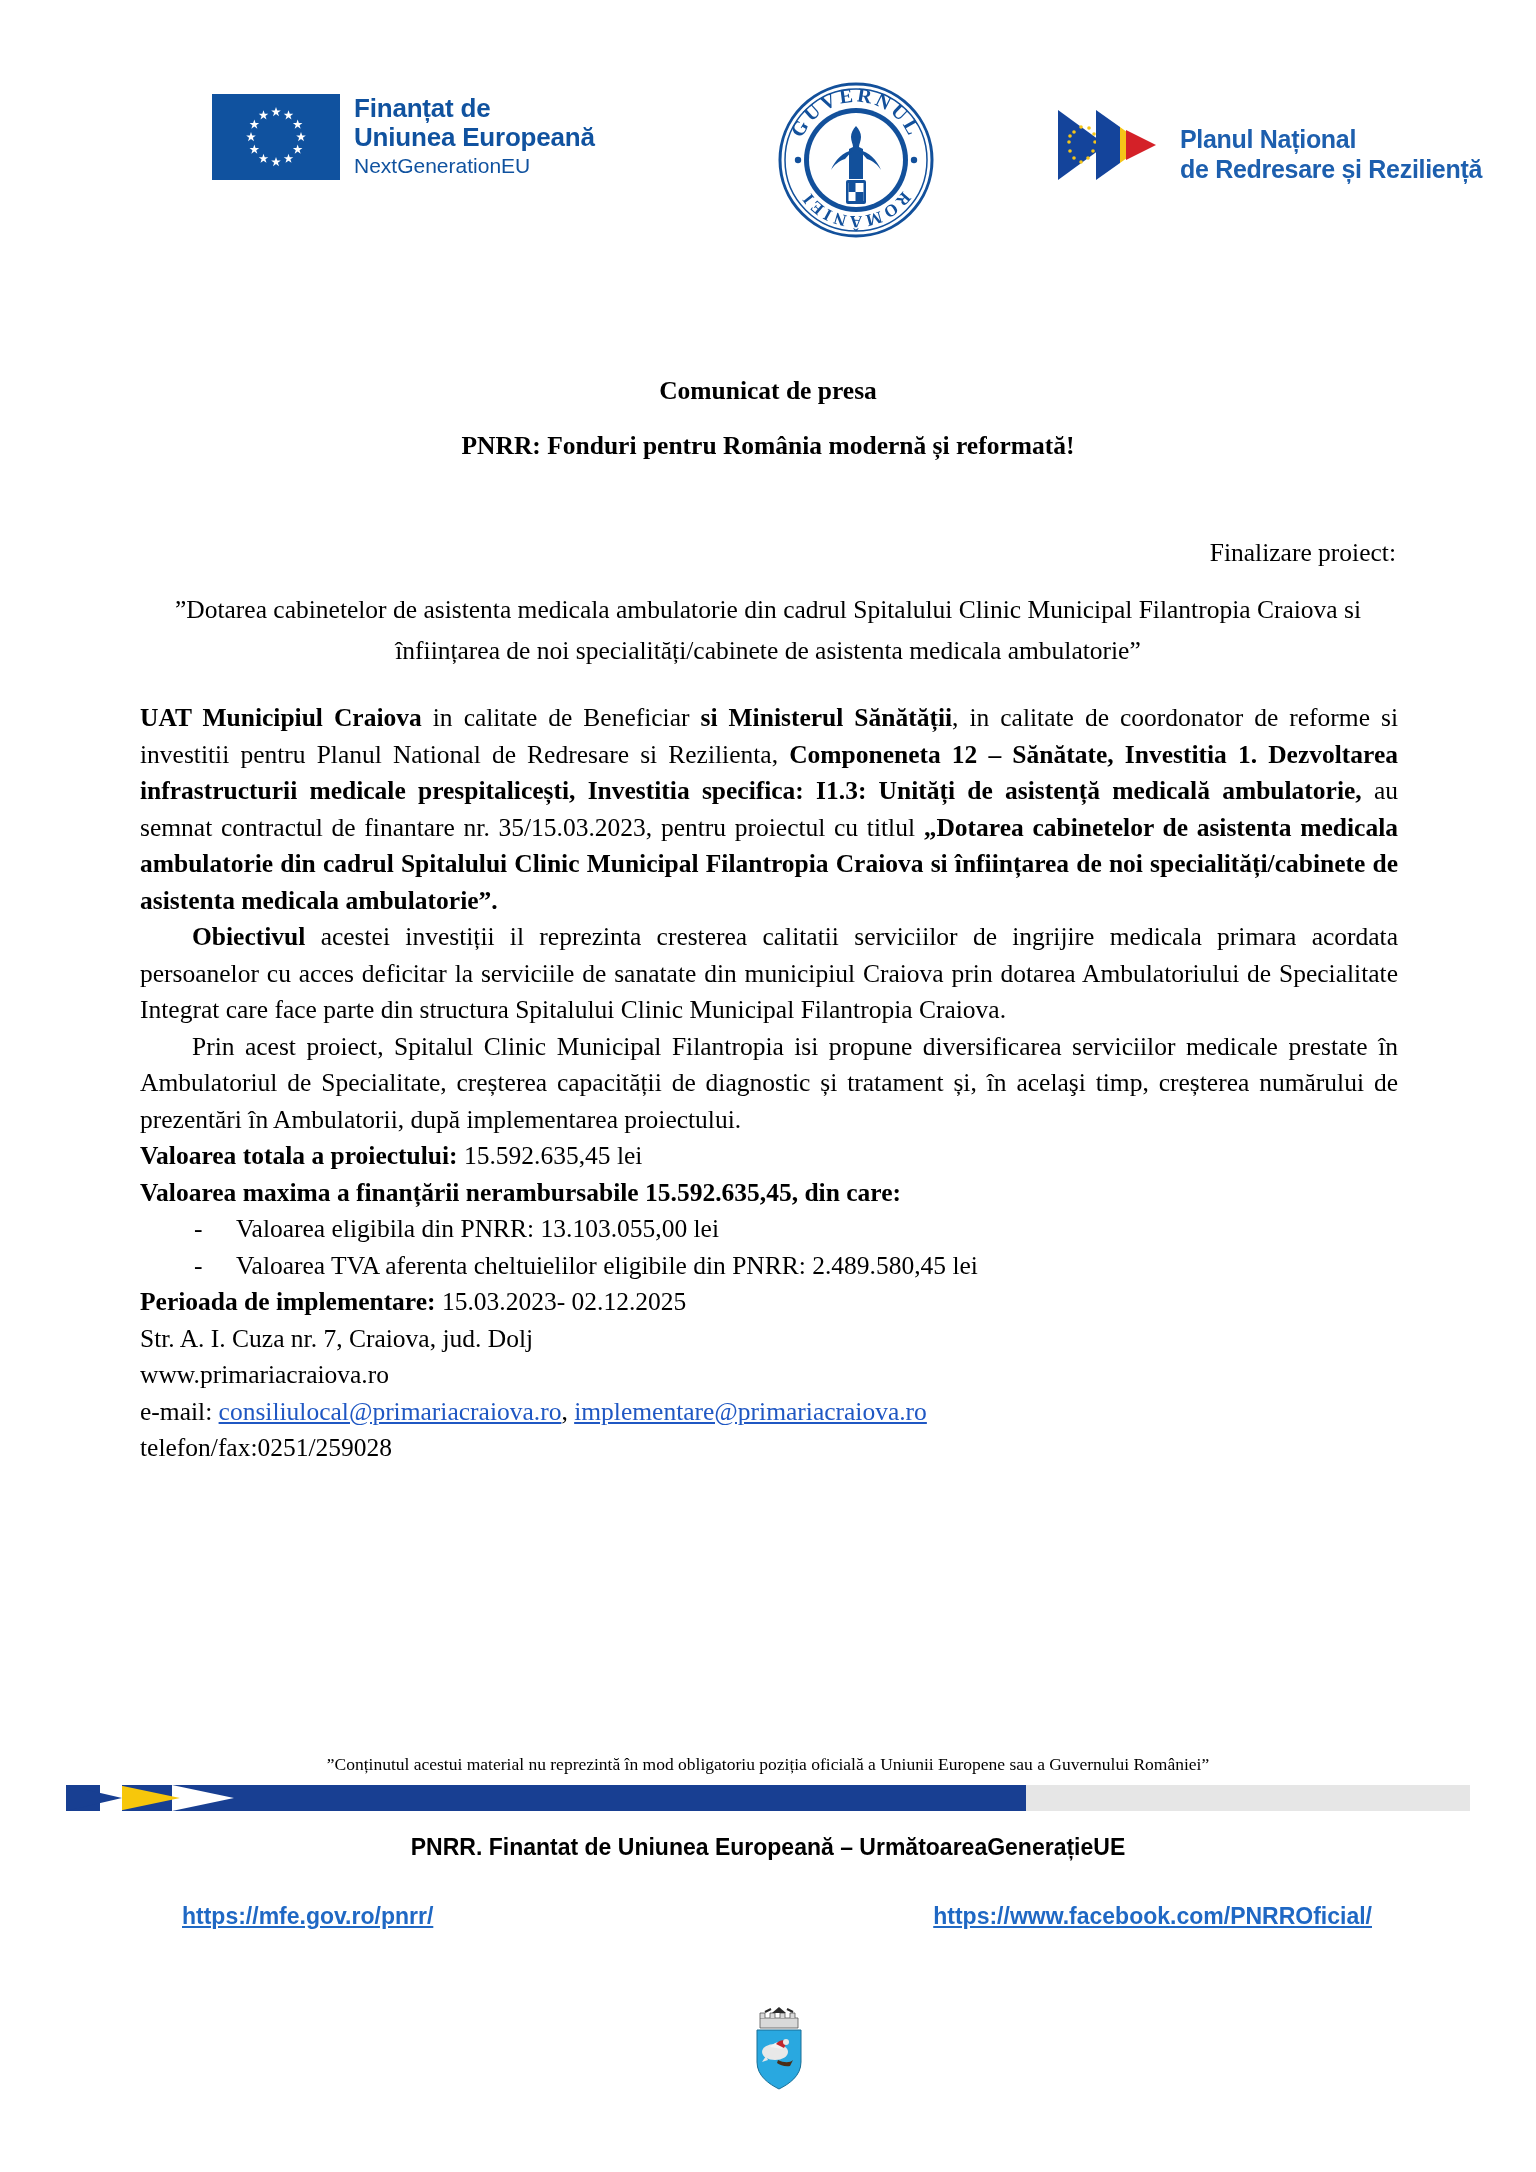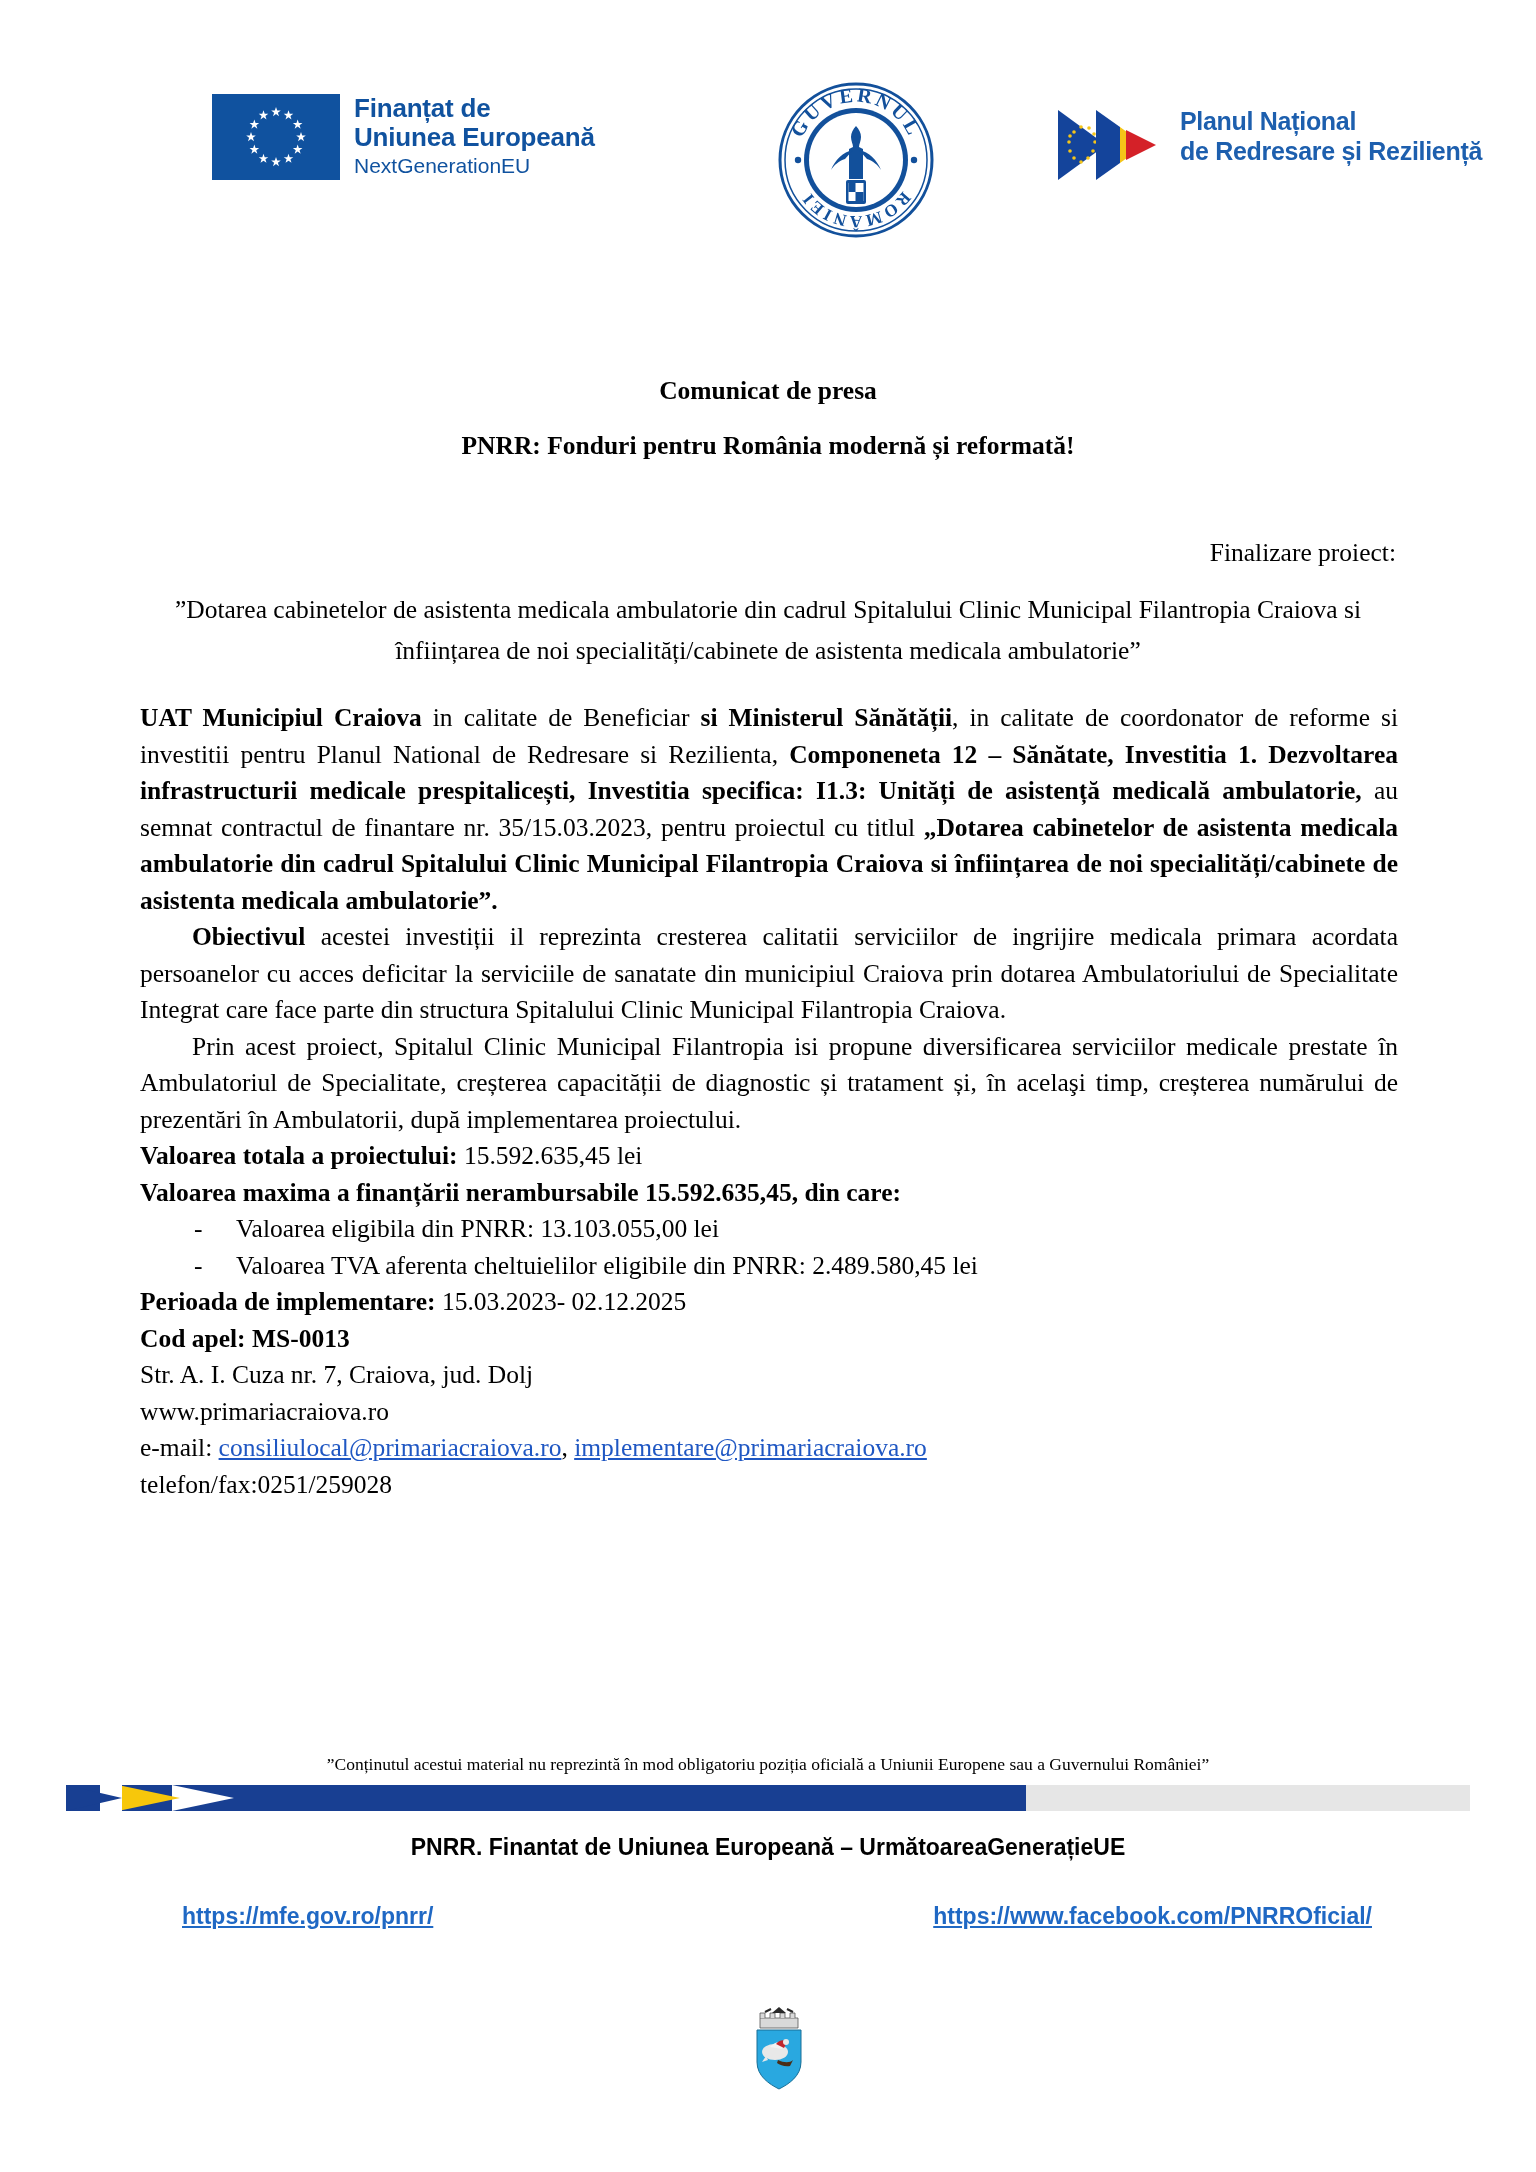--- a/index.html
+++ b/index.html
@@ -70,21 +70,21 @@
     width: 160px;
     height: 160px;
   }
 
   
   .pnrr-logo {
     position: absolute;
     left: 1058px;
     top: 28px;
     display: flex;
-    align-items: flex-start;
+    align-items: flex-end;
     gap: 10px;
   }
   .pnrr-arrows {
     width: 112px;
     height: 78px;
     position: relative;
     flex: none;
   }
   .pnrr-text {
     font-family: "Liberation Sans", sans-serif;
@@ -427,21 +427,20 @@
 
     <div class="kv-line"><b>Valoarea maxima a finanțării nerambursabile 15.592.635,45, din care:</b></div>
 
     <ul class="bullets">
       <li><span class="dash">-</span><span>Valoarea eligibila din PNRR: 13.103.055,00 lei</span></li>
       <li><span class="dash">-</span><span>Valoarea TVA aferenta cheltuielilor eligibile din PNRR: 2.489.580,45 lei</span></li>
     </ul>
 
     <div class="kv-line"><b>Perioada de implementare:</b><span> 15.03.2023- 02.12.2025</span></div>
 
-    <div class="kv-line"><b>Cod apel: MS-0013</b></div>
 
 
     <div class="kv-line">Str. A. I. Cuza nr. 7, Craiova, jud. Dolj</div>
 
     <div class="kv-line">www.primariacraiova.ro</div>
 
     <div class="kv-line"><span>e-mail: </span><a class="link" href="#">consiliulocal@primariacraiova.ro</a><span>, </span><a class="link" href="#">implementare@primariacraiova.ro</a></div>
 
     <div class="kv-line">telefon/fax:0251/259028</div>
 

